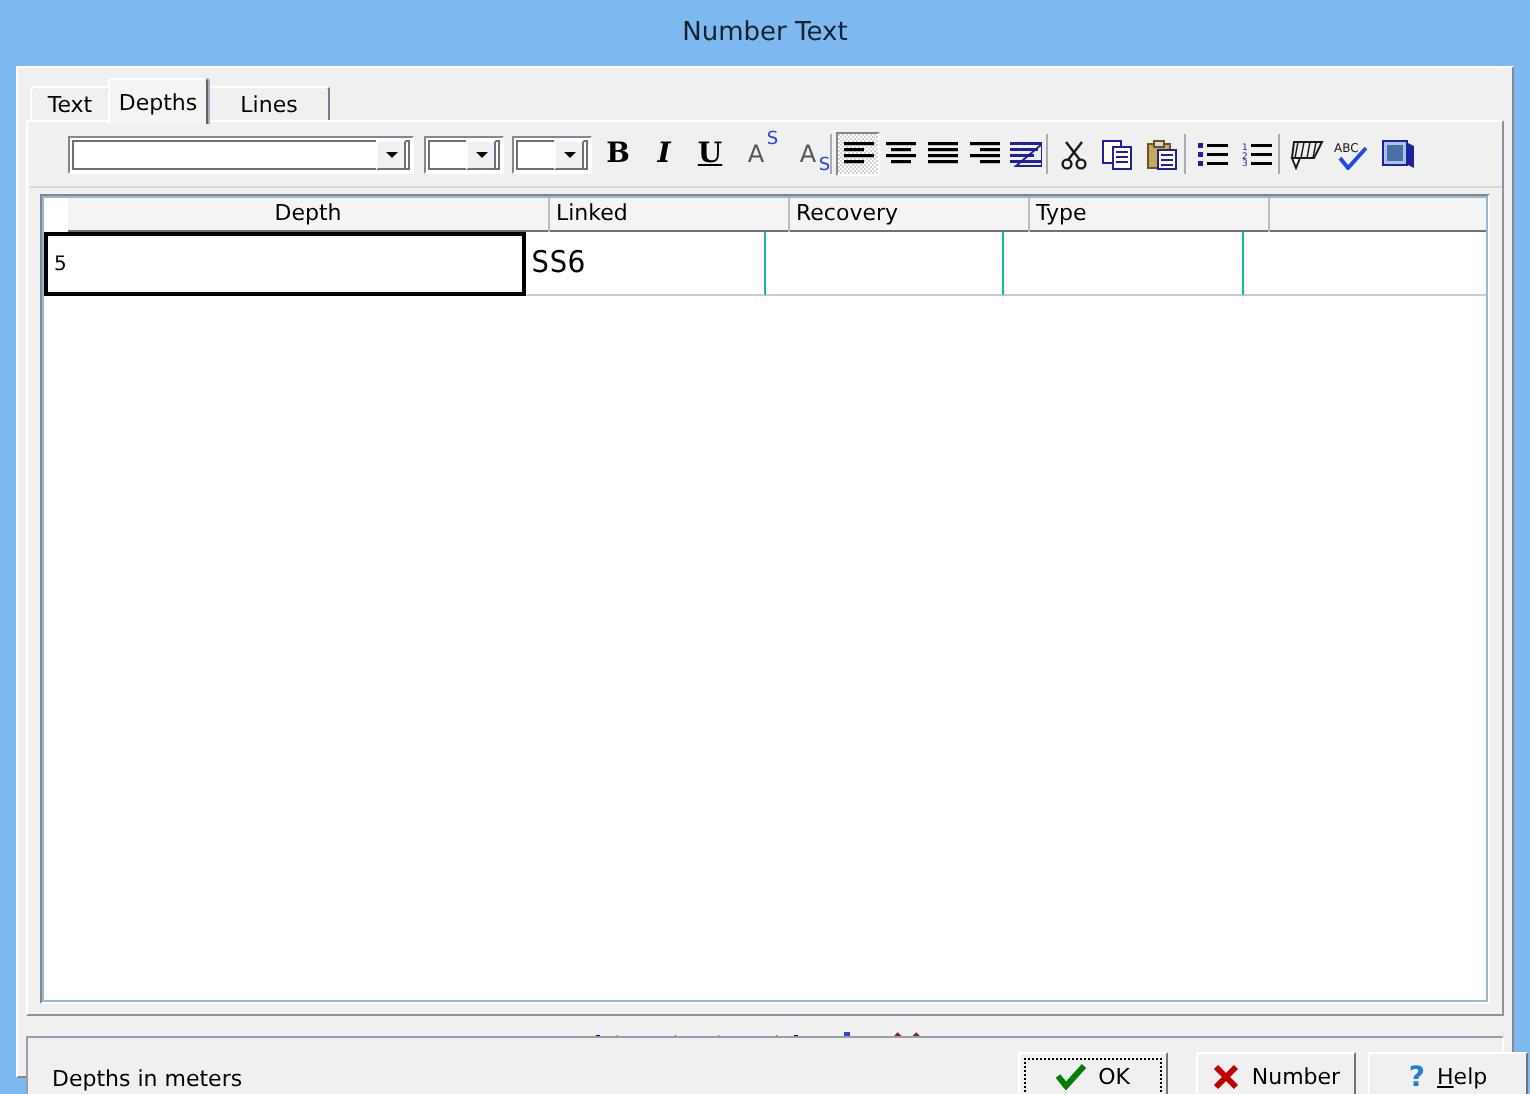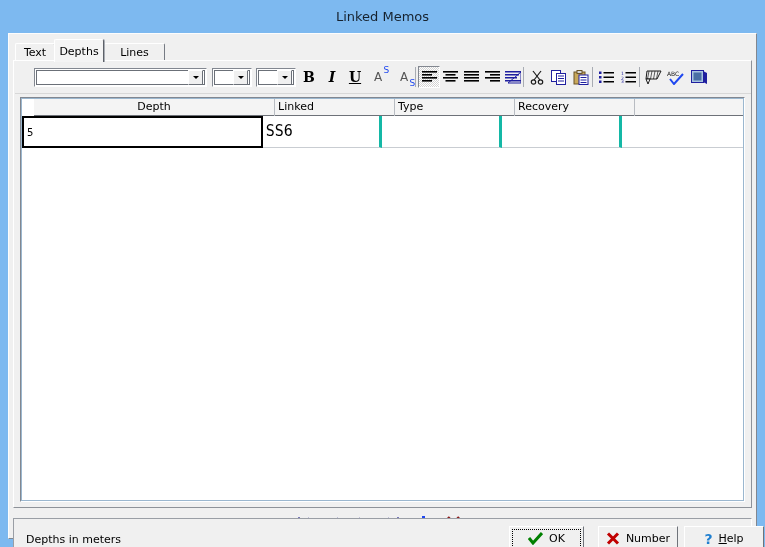--- a/index.html
+++ b/index.html
@@ -112,21 +112,21 @@
     box-sizing:border-box;height:17px;line-height:16px;
     border-right:1px solid #b8bcc2;font-size:11px;padding-left:3px;
     color:#000;overflow:hidden;white-space:nowrap;
   }
   .hcell.center{text-align:center;padding-left:0;}
   .grid-row{
     position:absolute;left:0;top:17px;right:0;height:32px;display:flex;
   }
   .dcell{
     box-sizing:border-box;height:32px;line-height:31px;
-    border-right:3px solid #14b8a6;border-bottom:1px solid #c9cdd2;
+    border-right:1px solid #14b8a6;border-bottom:1px solid #c9cdd2;
     font-size:11px;padding-left:3px;background:#fff;white-space:nowrap;overflow:hidden;
   }
   .dcell.focused{
     border:2px solid #000;line-height:28px;
     font-size:10px;vertical-align:top;
     display:flex;align-items:flex-start;padding-top:1px;
   }
   .dcell.mono{font-family:"DejaVu Sans Mono","Liberation Mono",monospace;font-size:15px;}
   
   .navbar{
@@ -160,21 +160,21 @@
   }
   .accesskey{text-decoration:underline;}
   svg{display:block;}
 </style>
 </head>
 <body>
 
 <div class="window">
 
   <div class="titlebar">
-    <span>Linked Memos</span>
+    <span>Number Text</span>
   </div>
 
   <div class="client">
 
     <div class="tabstrip">
       <div class="tab" style="left:0;width:40px;">
         <span>Text</span>
       </div>
       <div class="tab active" style="left:39px;width:50px;">
         <span>Depths</span>
@@ -366,22 +366,22 @@
           </svg>
         </div>
       </div>
 
       <div class="grid">
         <div class="grid-inner">
 
           <div class="grid-head">
             <div class="hcell center" style="width:241px;">Depth</div>
             <div class="hcell" style="width:120px;">Linked</div>
+            <div class="hcell" style="width:120px;">Recovery</div>
             <div class="hcell" style="width:120px;">Type</div>
-            <div class="hcell" style="width:120px;">Recovery</div>
           </div>
 
           <div class="grid-row">
             <div class="dcell focused" style="width:241px;">5</div>
             <div class="dcell mono" style="width:120px;">SS6</div>
             <div class="dcell" style="width:120px;"></div>
             <div class="dcell" style="width:120px;"></div>
             <div class="dcell" style="width:121px;border-right:none;"></div>
           </div>
 

